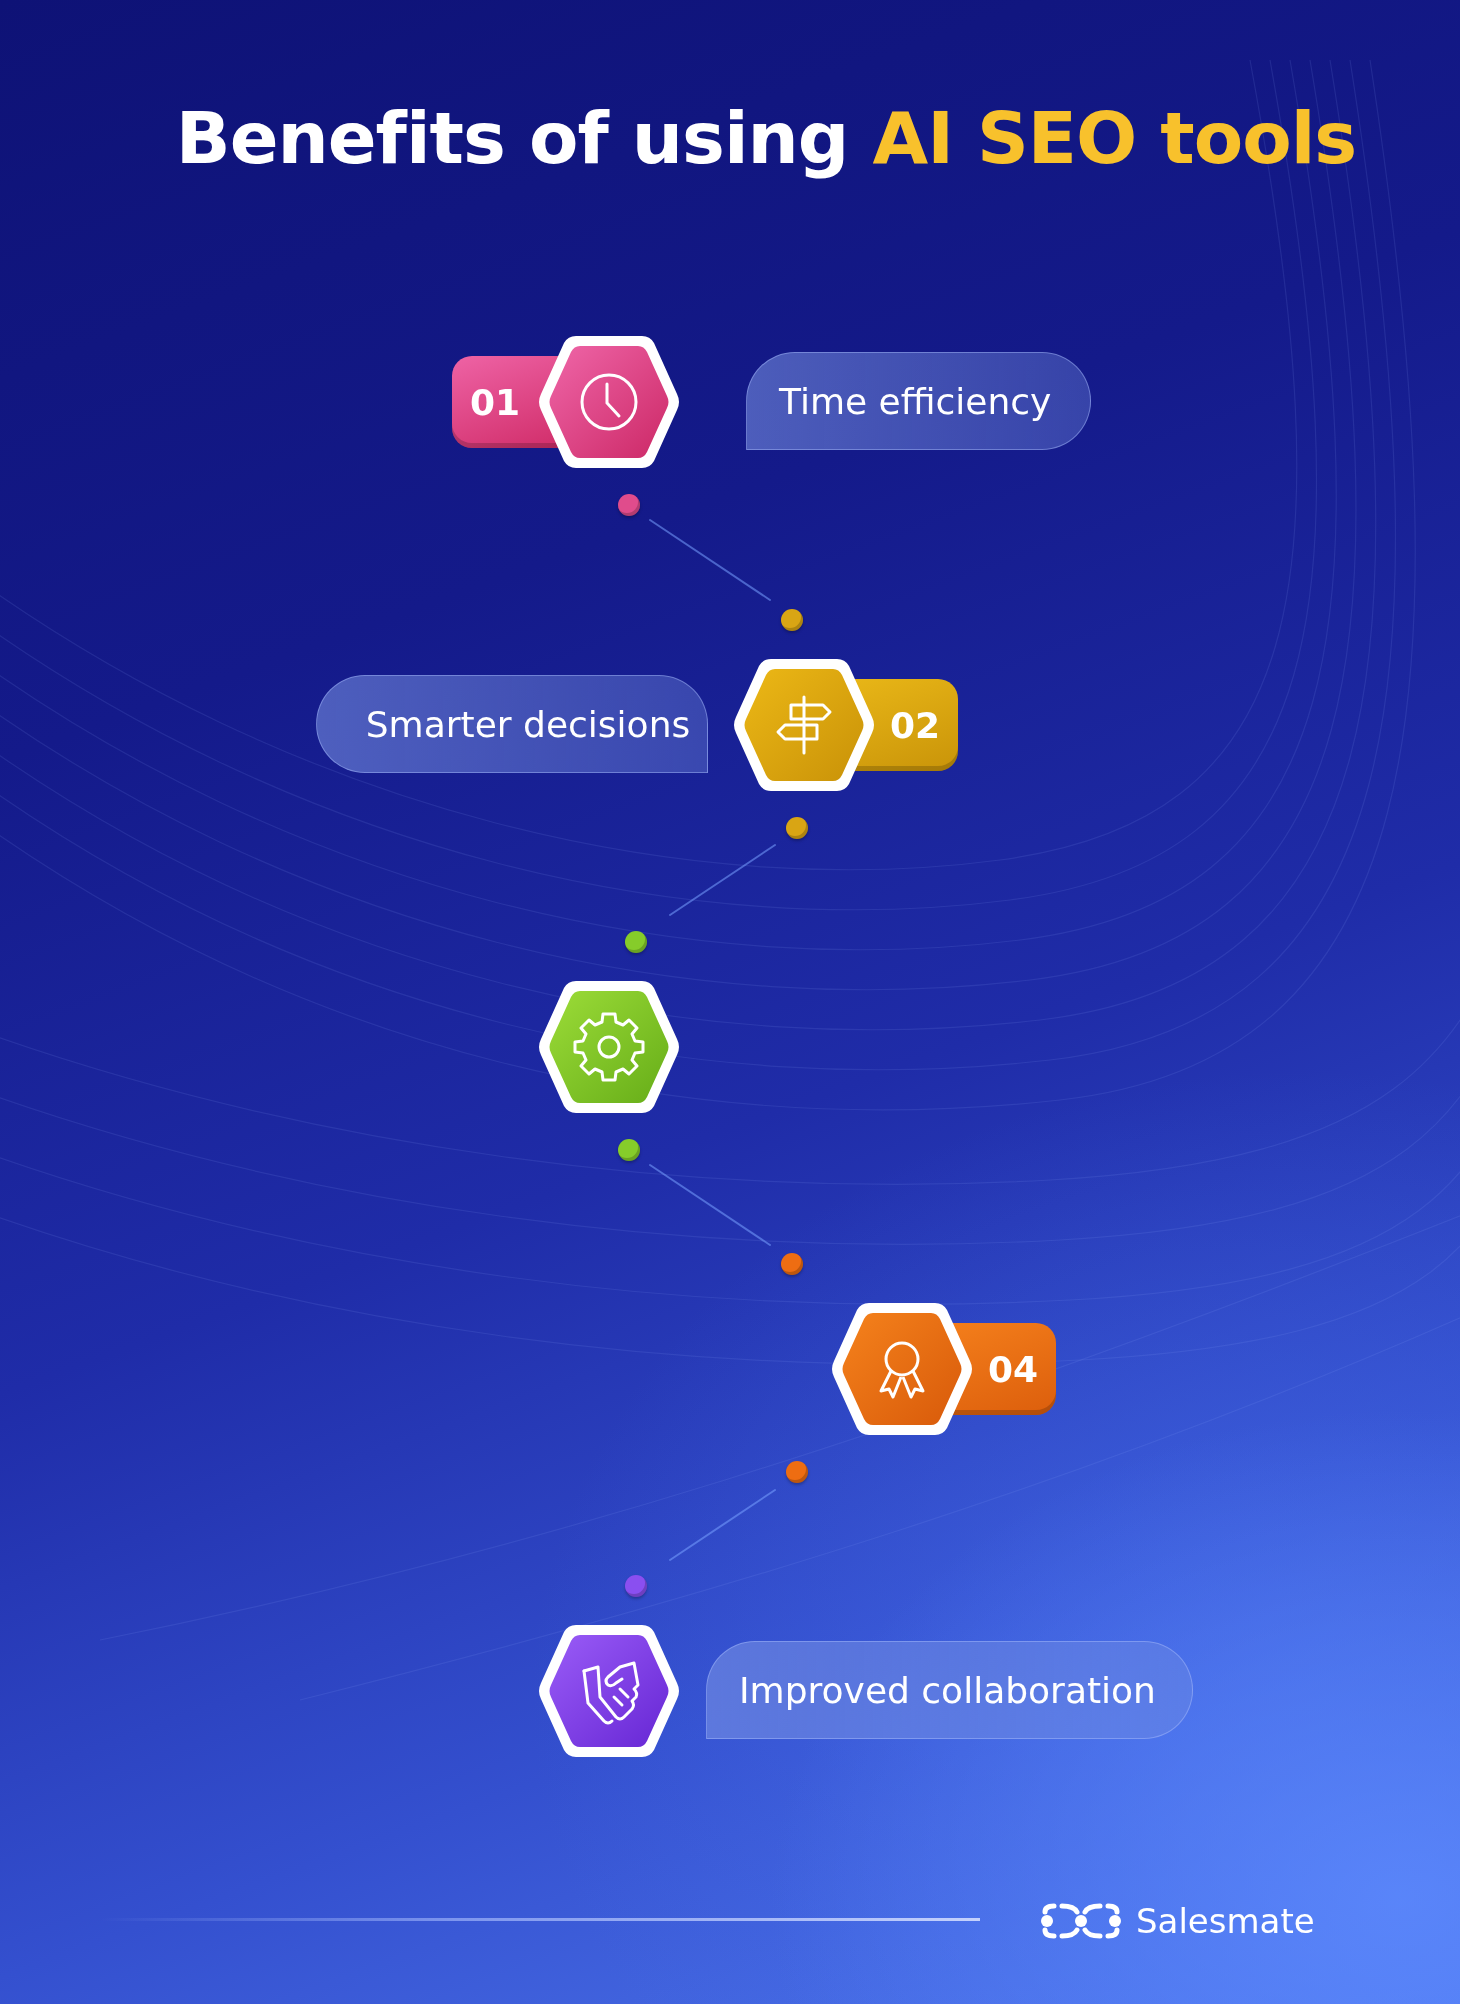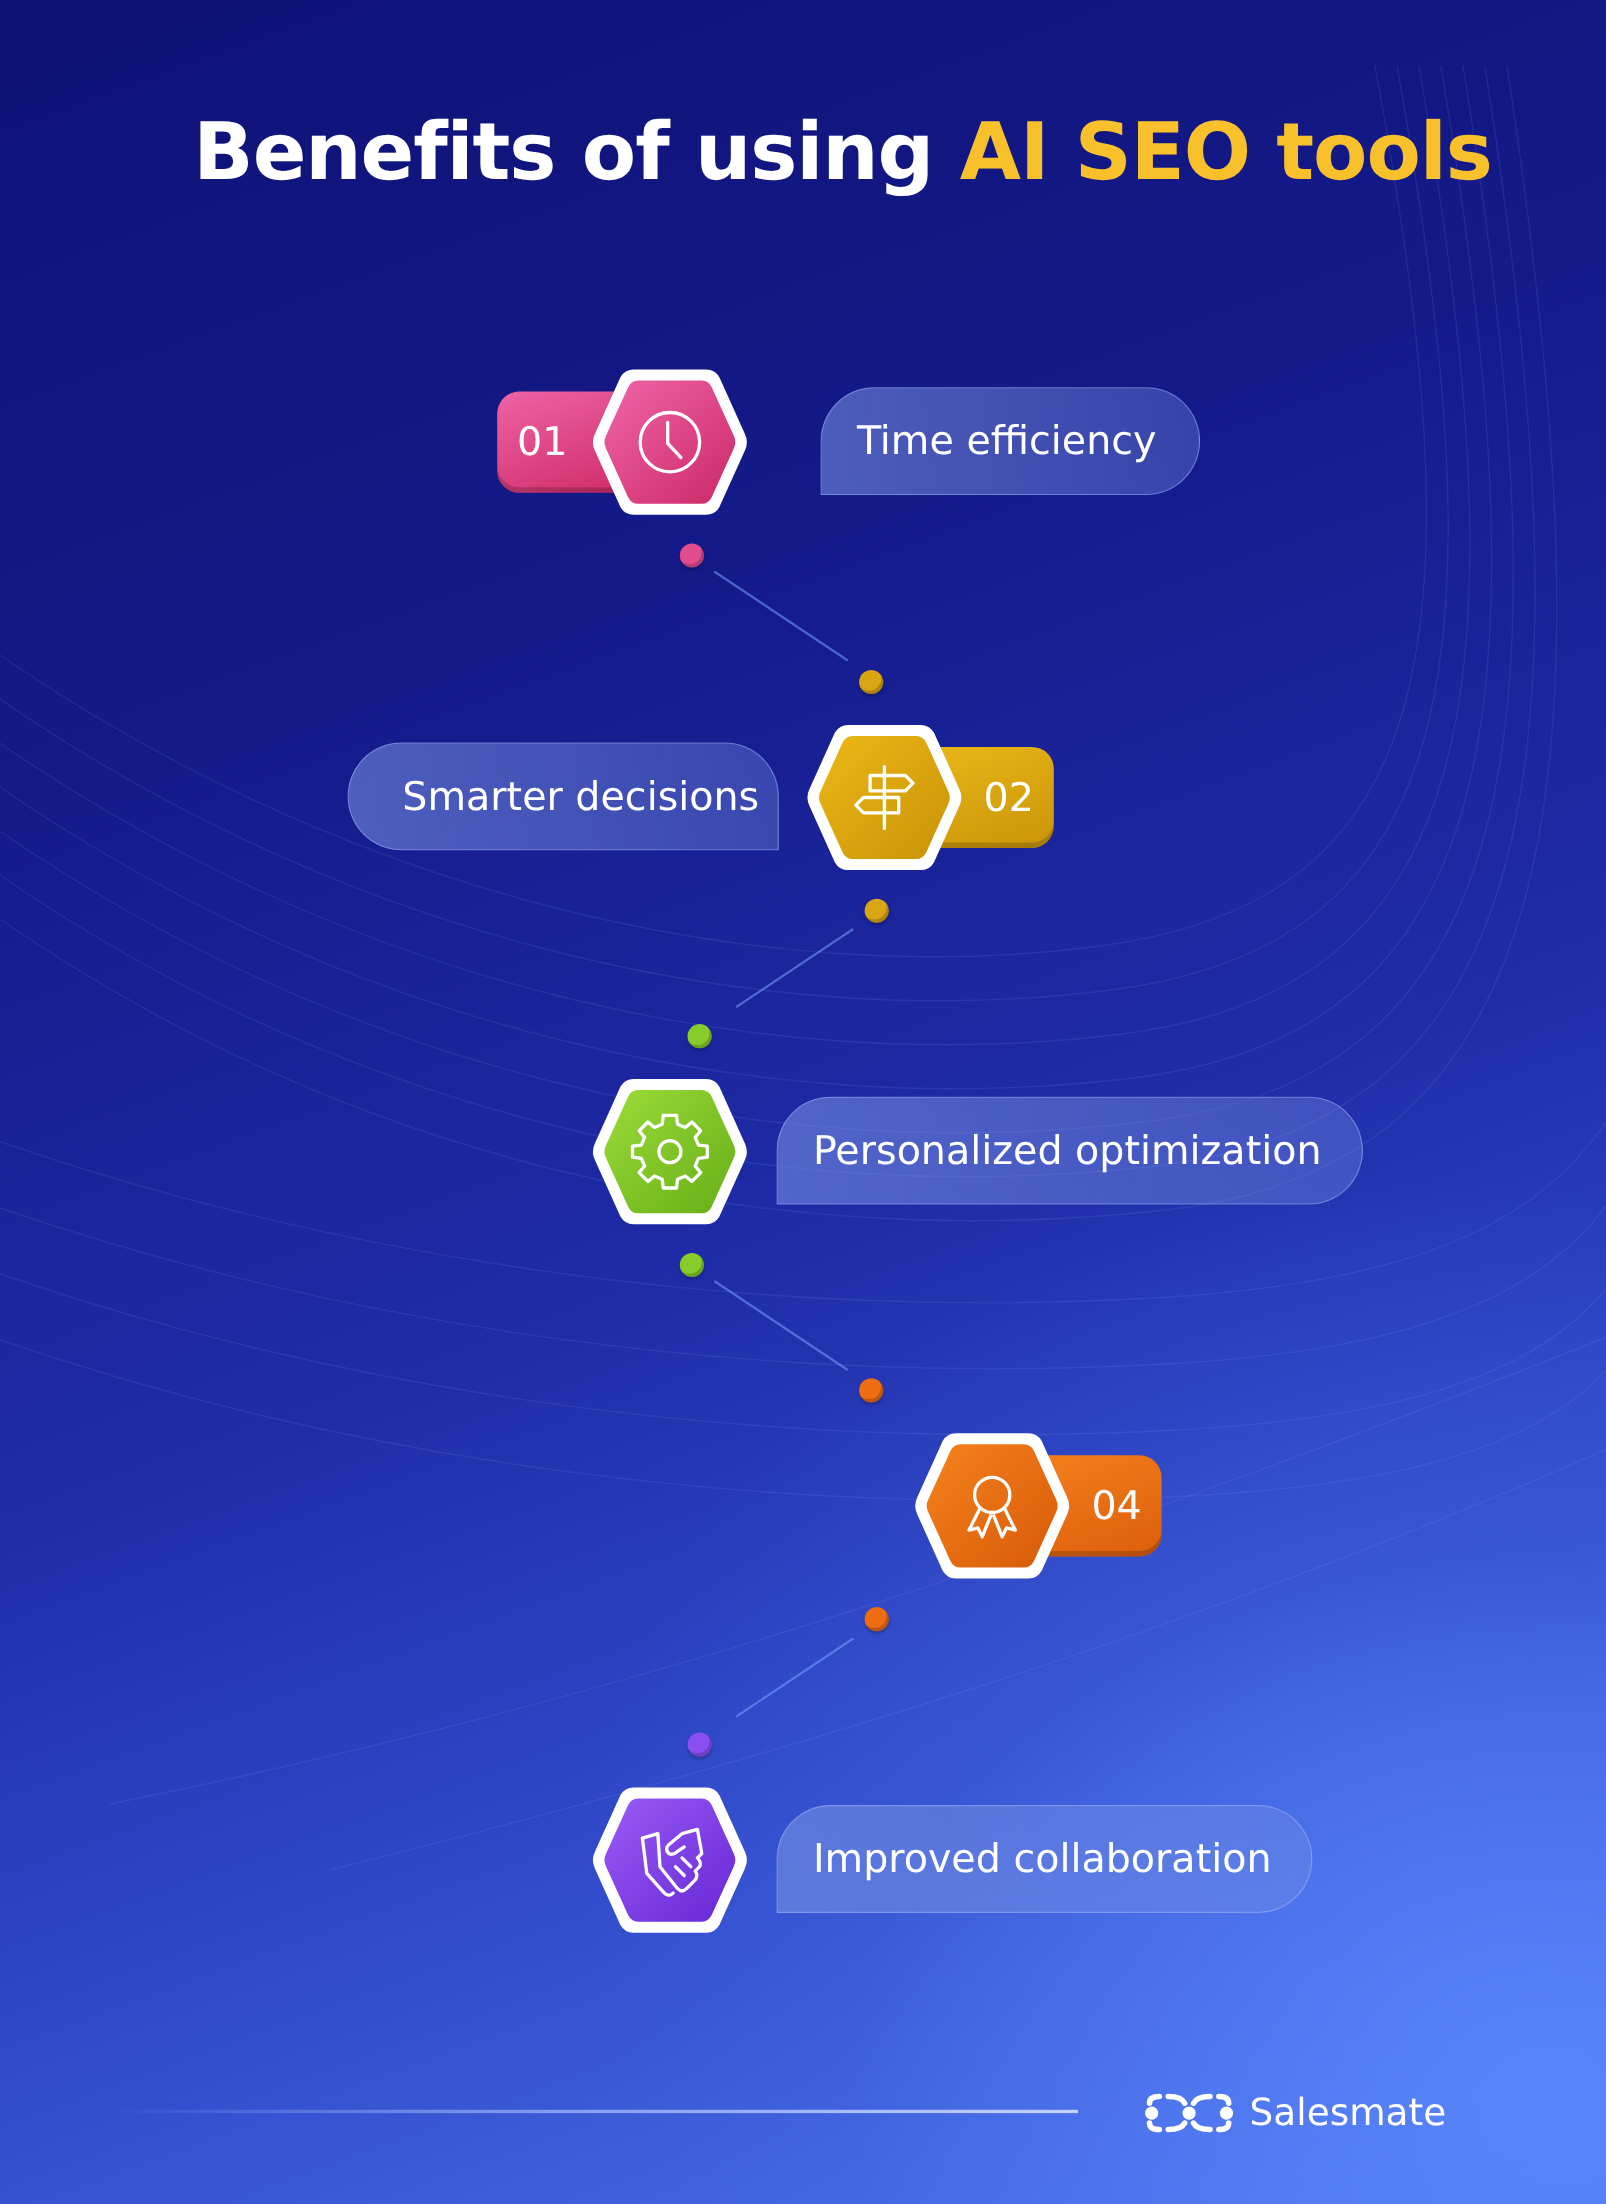--- a/index.html
+++ b/index.html
@@ -16,21 +16,21 @@
     position:absolute; left:0; top:96px; width:1460px; text-align:center;
     font-size:72px; font-weight:bold; color:#ffffff; letter-spacing:-1px;
     white-space:nowrap;
     padding-left:36px;
   }
   .title .accent { color:#f8c12c; }
 
   .row { position:absolute; left:0; width:1460px; height:140px; }
   .num-pill {
     position:absolute; top:24px; height:92px; width:132px; border-radius:20px;
-    color:#fff; font-size:36px; font-weight:normal; display:flex; align-items:center;
+    color:#fff; font-size:36px; font-weight:bold; display:flex; align-items:center;
     box-shadow: inset 0 -5px 0 rgba(0,0,0,0.18);
   }
   .num-pill.left { justify-content:flex-start; padding-left:18px; box-sizing:border-box; }
   .num-pill.right { justify-content:flex-end; padding-right:18px; box-sizing:border-box; }
   .hex { position:absolute; top:0; width:146px; height:140px; }
   .hex svg { width:146px; height:140px; display:block; }
   .label {
     position:absolute; top:20px; height:98px; box-sizing:border-box;
     background:linear-gradient(90deg, rgba(125,150,230,0.55), rgba(120,145,225,0.35));
     border:1.5px solid rgba(170,190,255,0.45);
@@ -145,23 +145,20 @@
           </linearGradient>
         </defs>
       <path d="M40 4 H106 Q114 4 118 11 L141 62 Q145 70 141 78 L118 129 Q114 136 106 136 H40 Q32 136 28 129 L5 78 Q1 70 5 62 L28 11 Q32 4 40 4 Z" fill="#fff"></path>
       <path d="M44 14 H102 Q108 14 111 20 L131 64 Q134 70 131 76 L111 120 Q108 126 102 126 H44 Q38 126 35 120 L15 76 Q12 70 15 64 L35 20 Q38 14 44 14 Z" fill="url(#g3)"></path>
       <g fill="none" stroke="#fff" stroke-width="3" stroke-linejoin="round">
         <path d="M67 44 H79 L80 52 L87 55 L93 50 L101 58 L96 64 L99 71 L107 72 V82 L99 83 L96 90 L101 96 L93 104 L87 99 L80 102 L79 110 H67 L66 102 L59 99 L53 104 L45 96 L50 90 L47 83 L39 82 V72 L47 71 L50 64 L45 58 L53 50 L59 55 L66 52 Z" transform="translate(0,-7)"></path>
         <circle cx="73" cy="70" r="10"></circle>
       </g>
     </svg>
   </div>
-  <div class="label right-side" style="left:706px; width:533px;">
-      <span>Personalized optimization</span>
-    </div>
 </div>
 
 <div class="dot" style="left:618px; top:1139px; background:#86cc2a;"></div>
 <div class="dot" style="left:781px; top:1253px; background:#ee6d12;"></div>
 
 <div class="row" style="top:1299px;">
   <div class="num-pill right" style="left:924px; background:linear-gradient(160deg,#f5801c,#dc5e0c);">
       <span>04</span>
     </div>
   <div class="hex" style="left:829px;">

